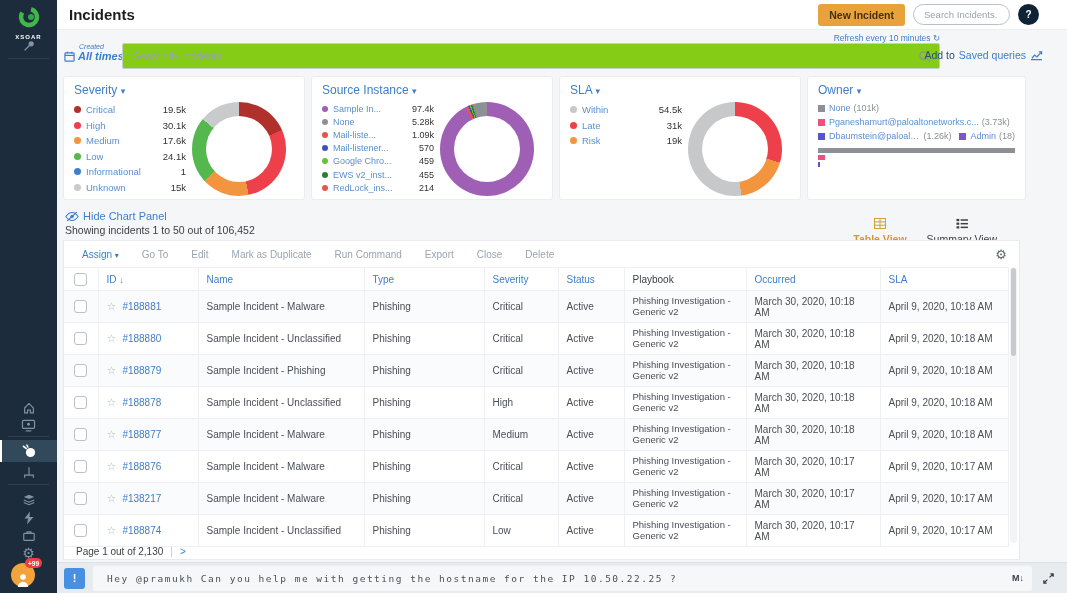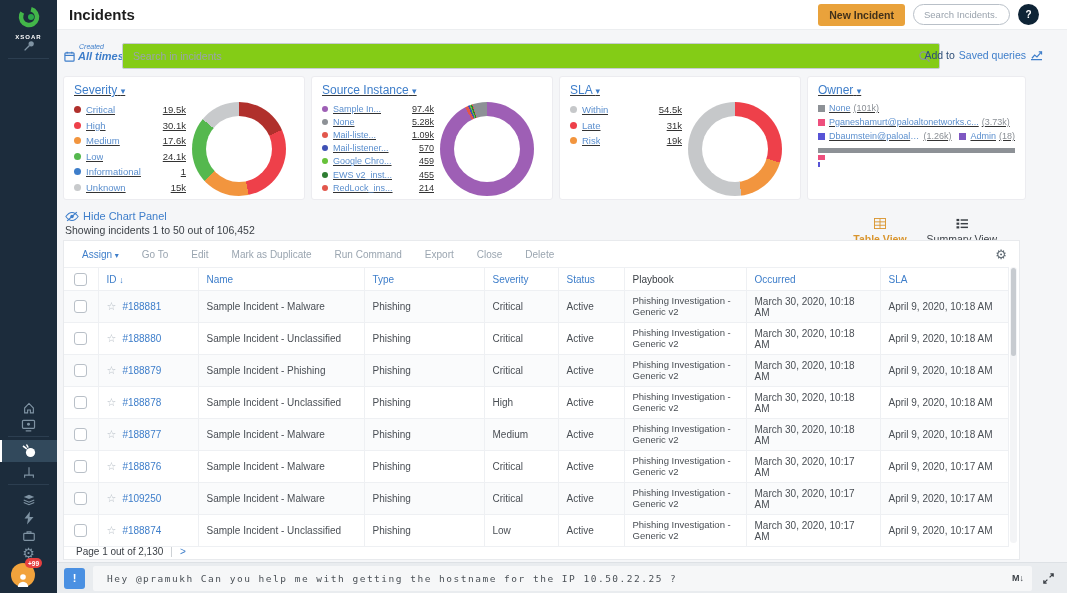--- a/index.html
+++ b/index.html
@@ -37,21 +37,21 @@
   .created-val { font-size:11px; color:#3e7eca; font-weight:bold; display:flex; align-items:center; gap:3px; }
   .main-search { position:absolute; top:13px; left:65px; width:818px; height:26px; background:#84cc16; border:1px solid #c6ccd2; border-radius:2px; }
   .main-search input { width:100%; height:100%; border:none; outline:none; font-size:10.5px; padding:0 28px 0 10px; color:#555; background:transparent; font-family:inherit; }
   .main-search input::placeholder { color:#9aa3ad; }
   .main-search .mag { position:absolute; right:8px; top:6px; }
   .saved-q { position:absolute; top:19px; right:24px; font-size:10.5px; display:flex; gap:4px; align-items:center; }
   .saved-q .addto { color:#2d4d77; }
   .saved-q .sq { color:#3e7eca; cursor:pointer; }
 
   
-  .charts-row { position:absolute; top:46px; left:6px; width:963px; height:124px; display:flex; gap:6px;text-decoration:underline; }
+  .charts-row { position:absolute; top:46px; left:6px; width:963px; height:124px; display:flex; gap:6px; }
   .card { background:#fff; border:1px solid #ececf0; border-radius:3px; padding:6px 10px; flex:1 1 0; overflow:hidden; }
   .card.owner { flex:0 0 219px; }
   .card-title { font-size:12px; color:#3e7eca; cursor:pointer; }
   .card-title .caret { font-size:9px; }
   .card-body { display:flex; margin-top:3px; }
   .legend { flex:1 1 auto; padding-top:2px; }
   .lg-row { display:flex; align-items:center; font-size:9.5px; height:15.5px; cursor:pointer; }
   .lg-row .dot { width:7px; height:7px; border-radius:50%; margin-right:5px; flex:0 0 auto; }
   .lg-label { color:#5b8fce; white-space:nowrap; overflow:hidden; }
   .lg-val { margin-left:auto; color:#333; padding-left:4px; white-space:nowrap; }
@@ -190,20 +190,24 @@
     <span class="page-title">Incidents</span>
     <div class="topbar-right">
       <button class="btn-new">New Incident</button>
       <input class="pill-search" placeholder="Search Incidents." style="">
       <div class="help-btn">?</div>
     </div>
   </div>
 
   <div class="content">
 
+    <div class="refresh-line">
+      <span>Refresh every 10 minutes</span>
+      <span>↻</span>
+    </div>
 
     <div class="filter-created">
       <span class="created-lbl">Created</span>
       <span class="created-val">
         <svg width="11" height="11" viewBox="0 0 12 12">
             <rect x="1" y="2" width="10" height="9" rx="1" fill="none" stroke="#3e7eca" stroke-width="1.3"></rect>
             <line x1="1" y1="4.8" x2="11" y2="4.8" stroke="#3e7eca" stroke-width="1.3"></line>
             <line x1="3.5" y1="0.8" x2="3.5" y2="2.6" stroke="#3e7eca" stroke-width="1.3"></line>
             <line x1="8.5" y1="0.8" x2="8.5" y2="2.6" stroke="#3e7eca" stroke-width="1.3"></line>
           </svg>
@@ -531,21 +535,21 @@
               <td>Active</td>
               <td class="pb-cell">Phishing Investigation - Generic v2</td>
               <td>March 30, 2020, 10:17 AM</td>
               <td>April 9, 2020, 10:17 AM</td>
             </tr>
 
             <tr>
               <td>
                 <div class="cb"></div>
               </td>
-              <td><span class="star">☆</span><span class="id-link">#109250</span></td>
+              <td><span class="star">☆</span><span class="id-link">#138217</span></td>
               <td>Sample Incident - Malware</td>
               <td>Phishing</td>
               <td>Critical</td>
               <td>Active</td>
               <td class="pb-cell">Phishing Investigation - Generic v2</td>
               <td>March 30, 2020, 10:17 AM</td>
               <td>April 9, 2020, 10:17 AM</td>
             </tr>
 
             <tr>

